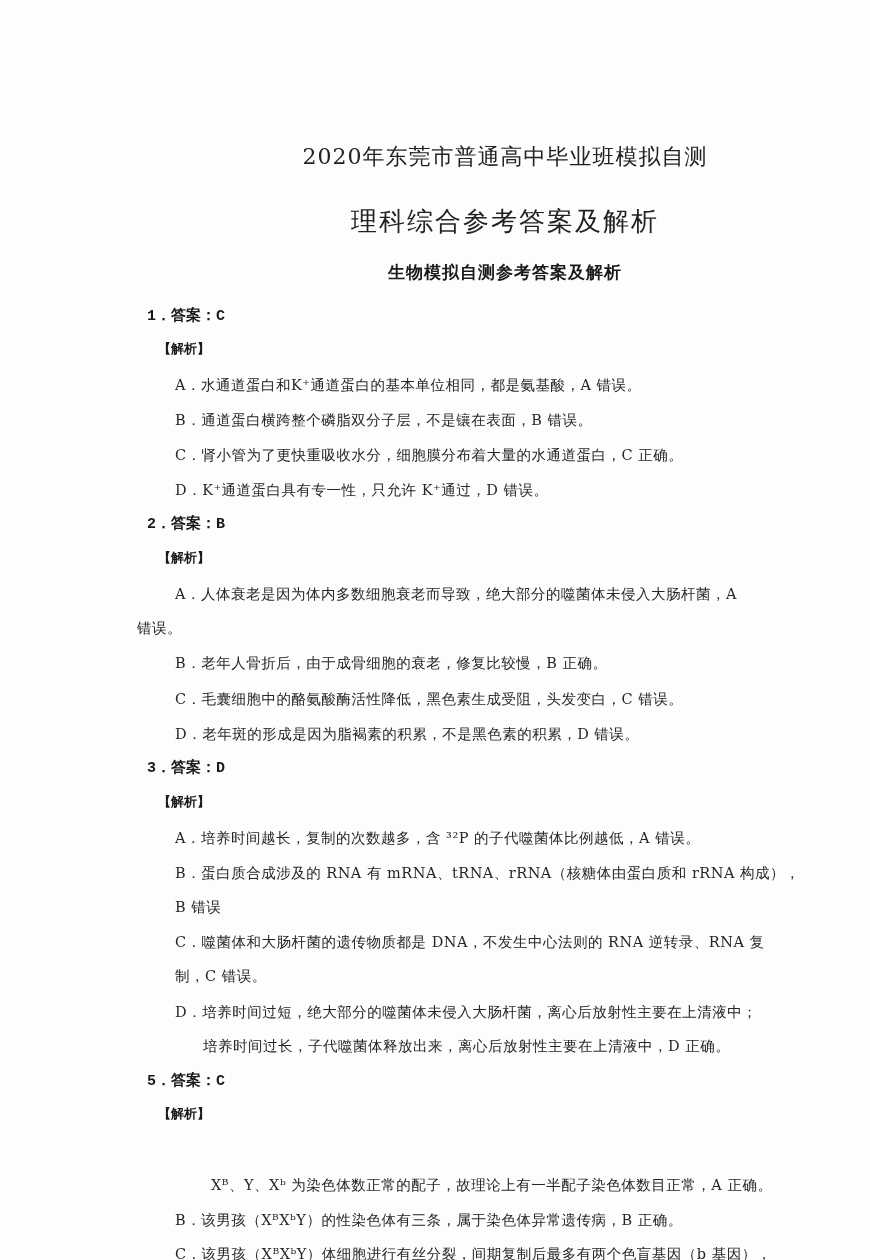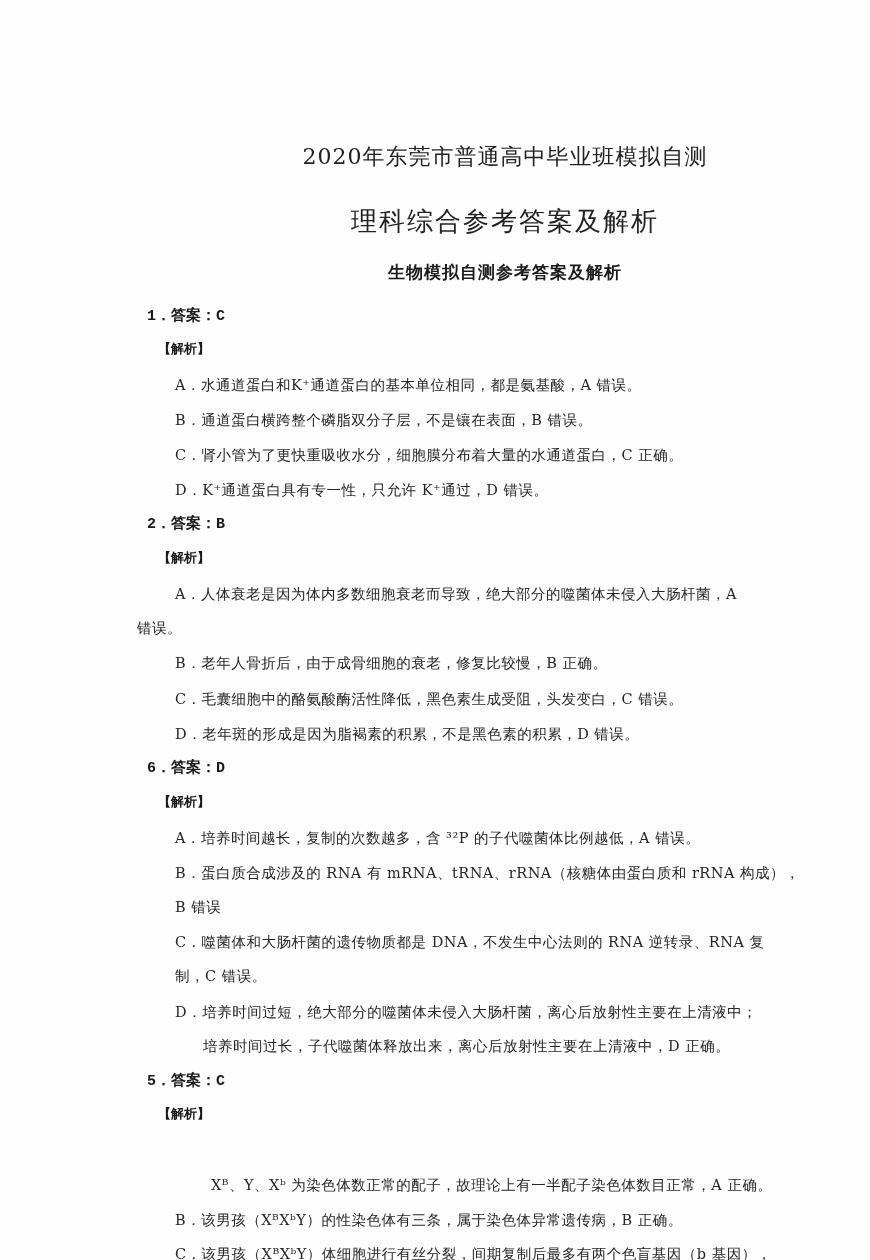--- a/index.html
+++ b/index.html
@@ -38,21 +38,21 @@
   <div class="line opt" style="top:465px;">D．K⁺通道蛋白具有专一性，只允许 K⁺通过，D 错误。</div>
 
   <div class="q" style="top:498px;">2．答案：B</div>
   <div class="jx" style="top:533px;">【解析】</div>
   <div class="line opt" style="top:569px;">A．人体衰老是因为体内多数细胞衰老而导致，绝大部分的噬菌体未侵入大肠杆菌，A</div>
   <div class="line wrap" style="top:603px;">错误。</div>
   <div class="line opt" style="top:638px;">B．老年人骨折后，由于成骨细胞的衰老，修复比较慢，B 正确。</div>
   <div class="line opt" style="top:674px;">C．毛囊细胞中的酪氨酸酶活性降低，黑色素生成受阻，头发变白，C 错误。</div>
   <div class="line opt" style="top:709px;">D．老年斑的形成是因为脂褐素的积累，不是黑色素的积累，D 错误。</div>
 
-  <div class="q" style="top:742px;">6．答案：D</div>
+  <div class="q" style="top:742px;">3．答案：D</div>
   <div class="jx" style="top:777px;">【解析】</div>
   <div class="line opt" style="top:813px;">A．培养时间越长，复制的次数越多，含 ³²P 的子代噬菌体比例越低，A 错误。</div>
   <div class="line opt" style="top:848px;">B．蛋白质合成涉及的 RNA 有 mRNA、tRNA、rRNA（核糖体由蛋白质和 rRNA 构成），</div>
   <div class="line opt" style="top:882px;">B 错误</div>
   <div class="line opt" style="top:917px;">C．噬菌体和大肠杆菌的遗传物质都是 DNA，不发生中心法则的 RNA 逆转录、RNA 复</div>
   <div class="line opt" style="top:951px;">制，C 错误。</div>
   <div class="line opt" style="top:987px;">D．培养时间过短，绝大部分的噬菌体未侵入大肠杆菌，离心后放射性主要在上清液中；</div>
   <div class="line cont" style="top:1021px;">培养时间过长，子代噬菌体释放出来，离心后放射性主要在上清液中，D 正确。</div>
 
   <div class="q" style="top:1055px;">5．答案：C</div>

